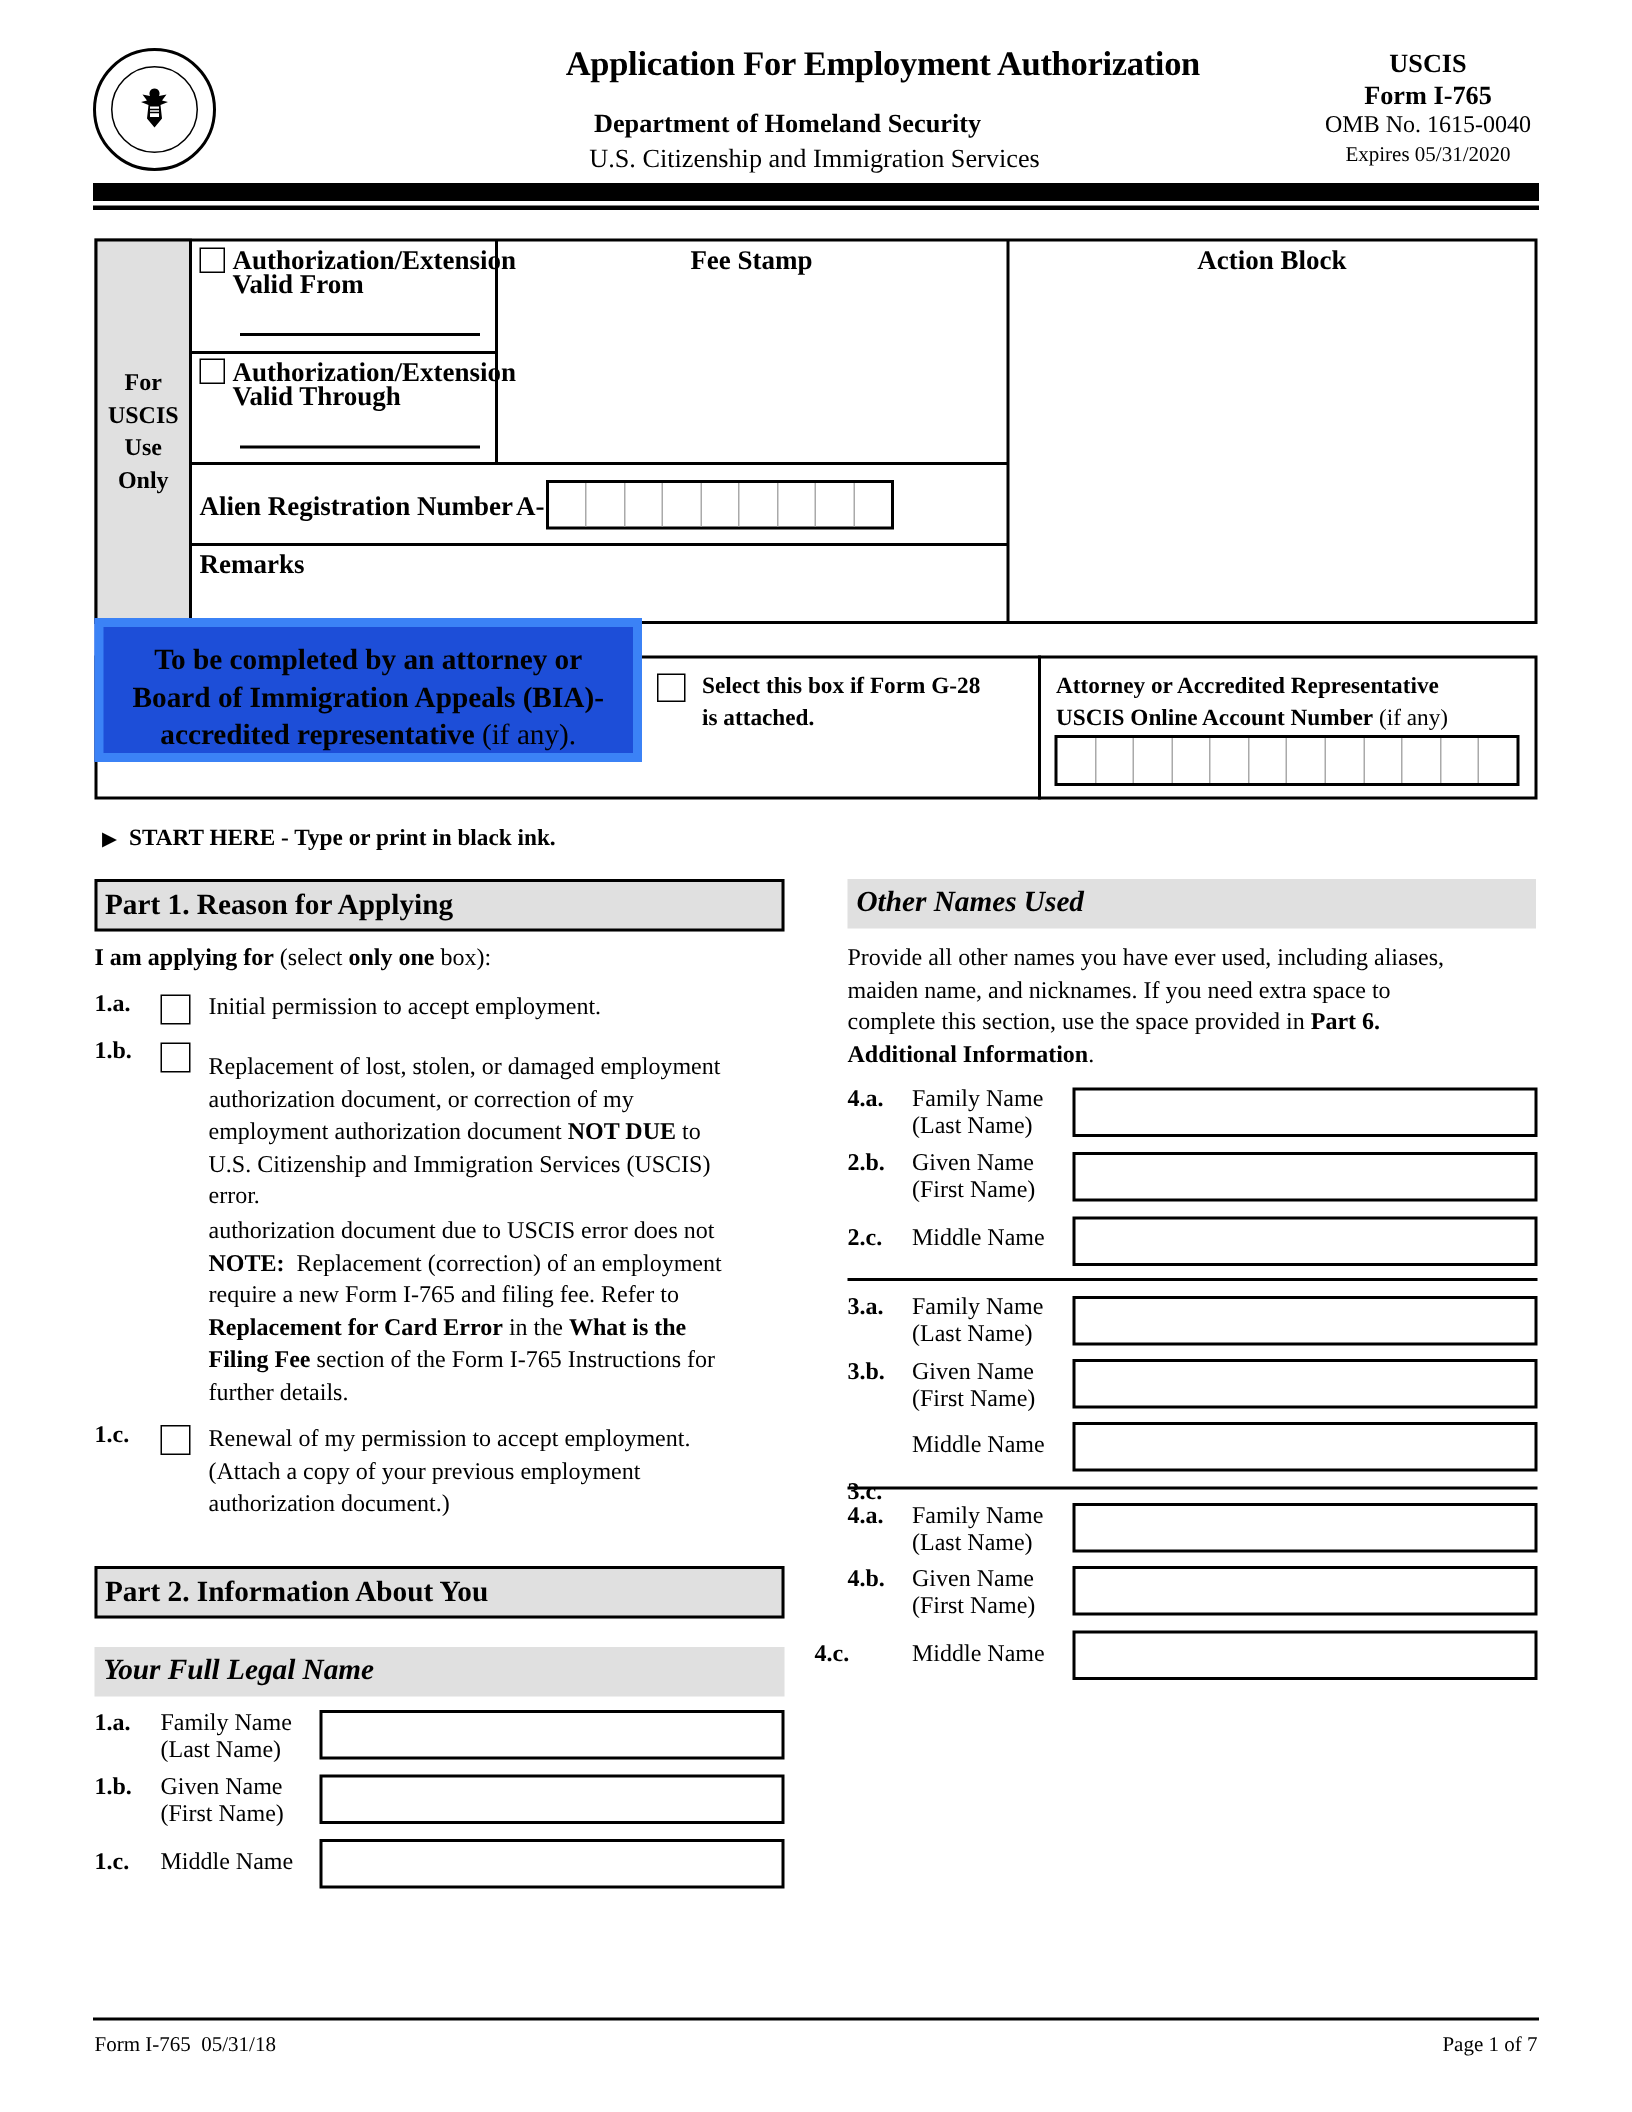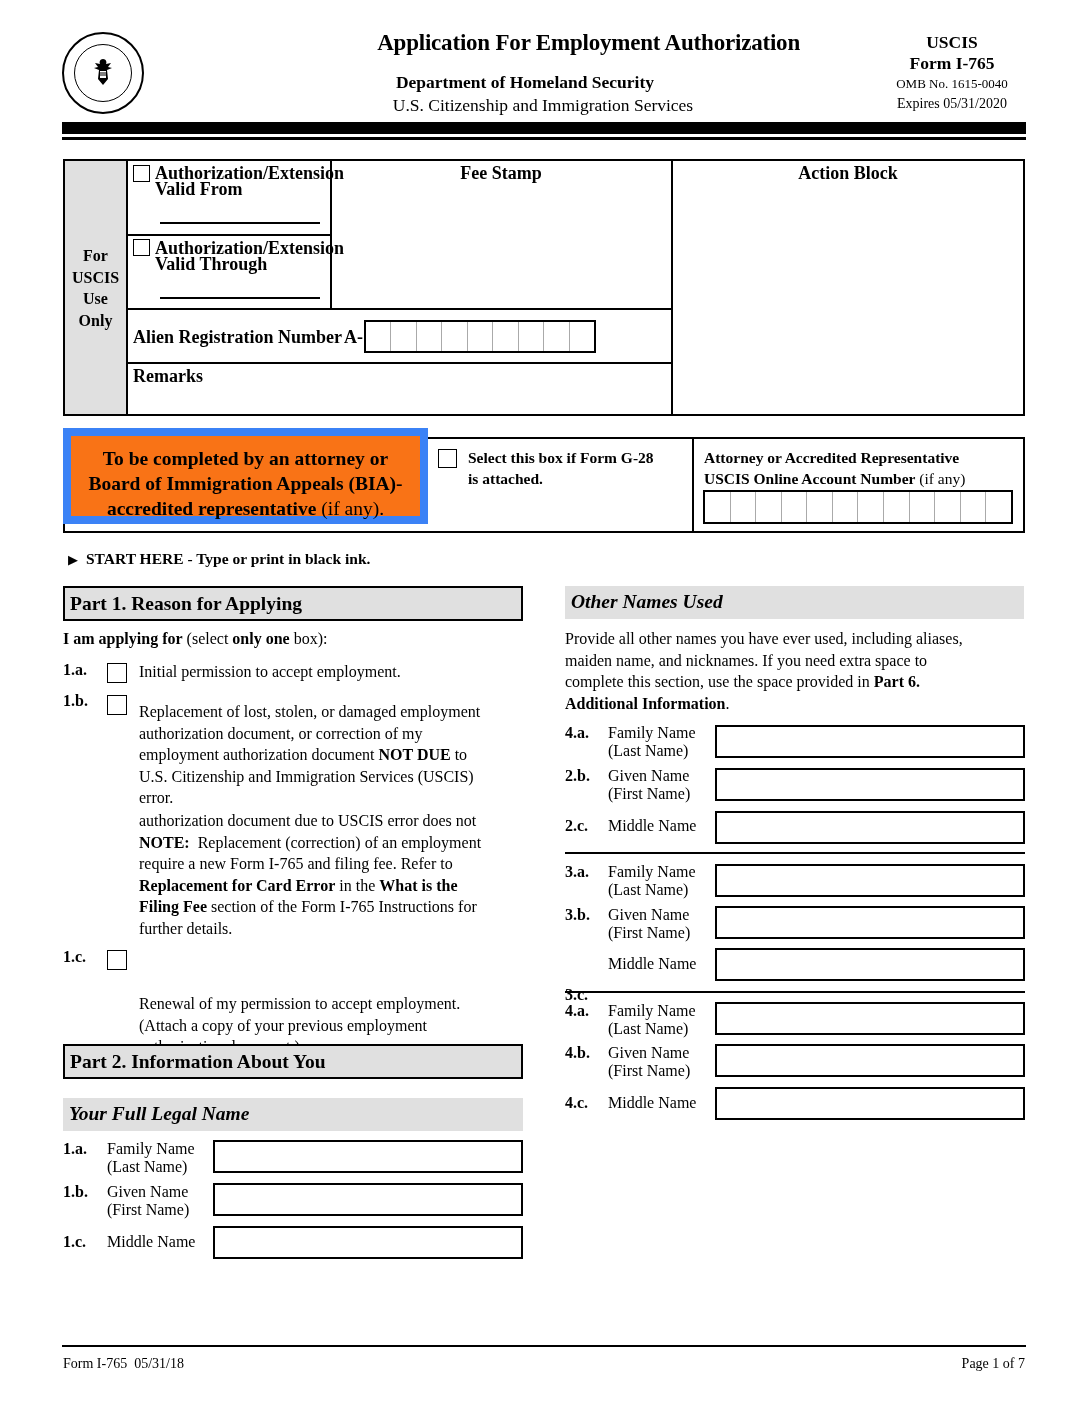--- a/index.html
+++ b/index.html
@@ -10,41 +10,41 @@
   
   .seal { left: 62px; top: 32px; width: 82px; height: 82px; border: 2px solid #000; border-radius: 50%; }
   .seal-inner { position: absolute; left: 10px; top: 10px; width: 58px; height: 58px; border: 1.5px solid #000; border-radius: 50%; }
   .seal-eagle { position: absolute; left: 17px; top: 12px; width: 22px; height: 30px; }
   .title { left: 250px; top: 30px; width: 550px; text-align: right; font-weight: bold; font-size: 23px; letter-spacing: -0.2px; }
   .dept { left: 250px; top: 72px; width: 550px; text-align: center; font-weight: bold; font-size: 17.5px; }
   .agency { left: 268px; top: 95px; width: 550px; text-align: center; font-size: 17.5px; }
   .form-id { left: 872px; top: 32px; width: 160px; text-align: center; }
   .form-id .l1 { font-weight: bold; font-size: 17.5px; line-height: 21px; }
   .form-id .l2 { font-weight: bold; font-size: 17.5px; line-height: 21px; }
-  .form-id .l3 { font-size: 13px; line-height: 20px; }
+  .form-id .l3 { font-size: 16px; line-height: 20px; }
   .form-id .l4 { font-size: 14px; line-height: 19px; }
   .thickbar { left: 62px; top: 122px; width: 964px; height: 12px; background: #000; }
   .thinbar { left: 62px; top: 137px; width: 964px; height: 2.5px; background: #000; }
 
   
   .uscis-box { left: 63px; top: 159px; width: 962px; height: 257px; border: 2px solid #000; }
   .uscis-side { left: 63px; top: 159px; width: 65px; height: 257px; background: #e0e0e0; border: 2px solid #000; border-right: 2px solid #000; }
   .uscis-side-text { position: absolute; left: 0; top: 84px; width: 100%; text-align: center; font-weight: bold; font-size: 16px; line-height: 21.5px; }
   .vline { background: #000; width: 2px; }
   .hline { background: #000; height: 2px; }
   .ssmall { font-family: "Liberation Serif", serif; font-weight: bold; font-size: 18px; line-height: 16px; }
   .cbx { width: 17px; height: 17px; border: 1.5px solid #000; background: #fff; }
   .sigline { height: 2px; background: #000; }
   .anum { left: 364px; top: 320px; width: 232px; height: 33px; border: 2px solid #000; display: flex; }
   .anum .cell { flex: 1; border-right: 1px solid #aaa; }
   .anum .cell:last-child { border-right: none; }
 
   
   .atty-box { left: 63px; top: 437px; width: 962px; height: 96px; border: 2px solid #000; }
-  .atty-gray { left: 63px; top: 428px; width: 365px; height: 96px; background: #f97316; border: 8px solid #3b82f6; }
+  .atty-gray { left: 63px; top: 412px; width: 365px; height: 96px; background: #1d4ed8; border: 6px solid #3b82f6; }
   .atty-gray-text { position: absolute; left: 0; top: 10px; width: 100%; text-align: center; font-size: 19.5px; line-height: 25px; }
   .acct { left: 703px; top: 490px; width: 310px; height: 34px; border: 2px solid #000; display: flex; }
   .acct .cell { flex: 1; border-right: 1px solid #aaa; }
   .acct .cell:last-child { border-right: none; }
 
   .start-here { left: 68px; top: 550px; font-weight: bold; font-size: 15.5px; }
 
   
   .part-hdr { background: #e0e0e0; border: 2px solid #000; font-weight: bold; font-size: 19.5px; padding-left: 5px; line-height: 31px; height: 35px; }
   .sub-hdr { background: #e0e0e0; font-weight: bold; font-style: italic; font-size: 19.5px; padding-left: 6px; line-height: 31px; height: 33px; }
@@ -194,21 +194,21 @@
   <div>authorization document due to USCIS error does not</div>
   <div><b>NOTE:</b><span style="white-space:pre;">  Replacement (correction) of an employment</span></div>
   <div>require a new Form I-765 and filing fee.  Refer to</div>
   <div><b>Replacement for Card Error</b><span> in the </span><b>What is the</b></div>
   <div><b>Filing Fee</b><span> section of the Form I-765 Instructions for</span></div>
   <div>further details.</div>
 </div>
 
 <div class="abs item-num" style="left:63px; top:948px;">1.c.</div>
 <div class="abs cbx" style="left:107px; top:950px; width:20px; height:20px;"></div>
-<div class="abs body-text" style="left:139px; top:949px; width:390px;margin-top:44px;">
+<div class="abs body-text" style="left:139px; top:949px; width:390px;">
   <div>Renewal of my permission to accept employment.</div>
   <div>(Attach a copy of your previous employment</div>
   <div>authorization document.)</div>
 </div>
 
 <div class="abs part-hdr" style="left:63px; top:1044px; width:460px;">Part 2.  Information About You</div>
 <div class="abs sub-hdr" style="left:63px; top:1098px; width:460px;">Your Full Legal Name</div>
 
 <div class="abs item-num" style="left:63px; top:1140px;">1.a.</div>
 <div class="abs name-label" style="left:107px; top:1140px;">
@@ -283,19 +283,19 @@
   </div>
 <div class="abs name-field" style="left:715px; top:1002px; width:310px;"></div>
 
 <div class="abs item-num" style="left:565px; top:1044px;">4.b.</div>
 <div class="abs name-label" style="left:608px; top:1044px;">
     <div>Given Name</div>
     <div>(First Name)</div>
   </div>
 <div class="abs name-field" style="left:715px; top:1044px; width:310px;"></div>
 
-<div class="abs item-num" style="left:565px; top:1094px;">4.c.</div>
+<div class="abs item-num" style="left:543px; top:1094px;">4.c.</div>
 <div class="abs name-label" style="left:608px; top:1094px;">Middle Name</div>
 <div class="abs name-field" style="left:715px; top:1087px; width:310px;"></div>
 
 <div class="abs footer-line"></div>
 <div class="abs footer-left" style="white-space:pre;">Form I-765  05/31/18</div>
 <div class="abs footer-right">Page 1 of 7</div>
 
 </body></html>

